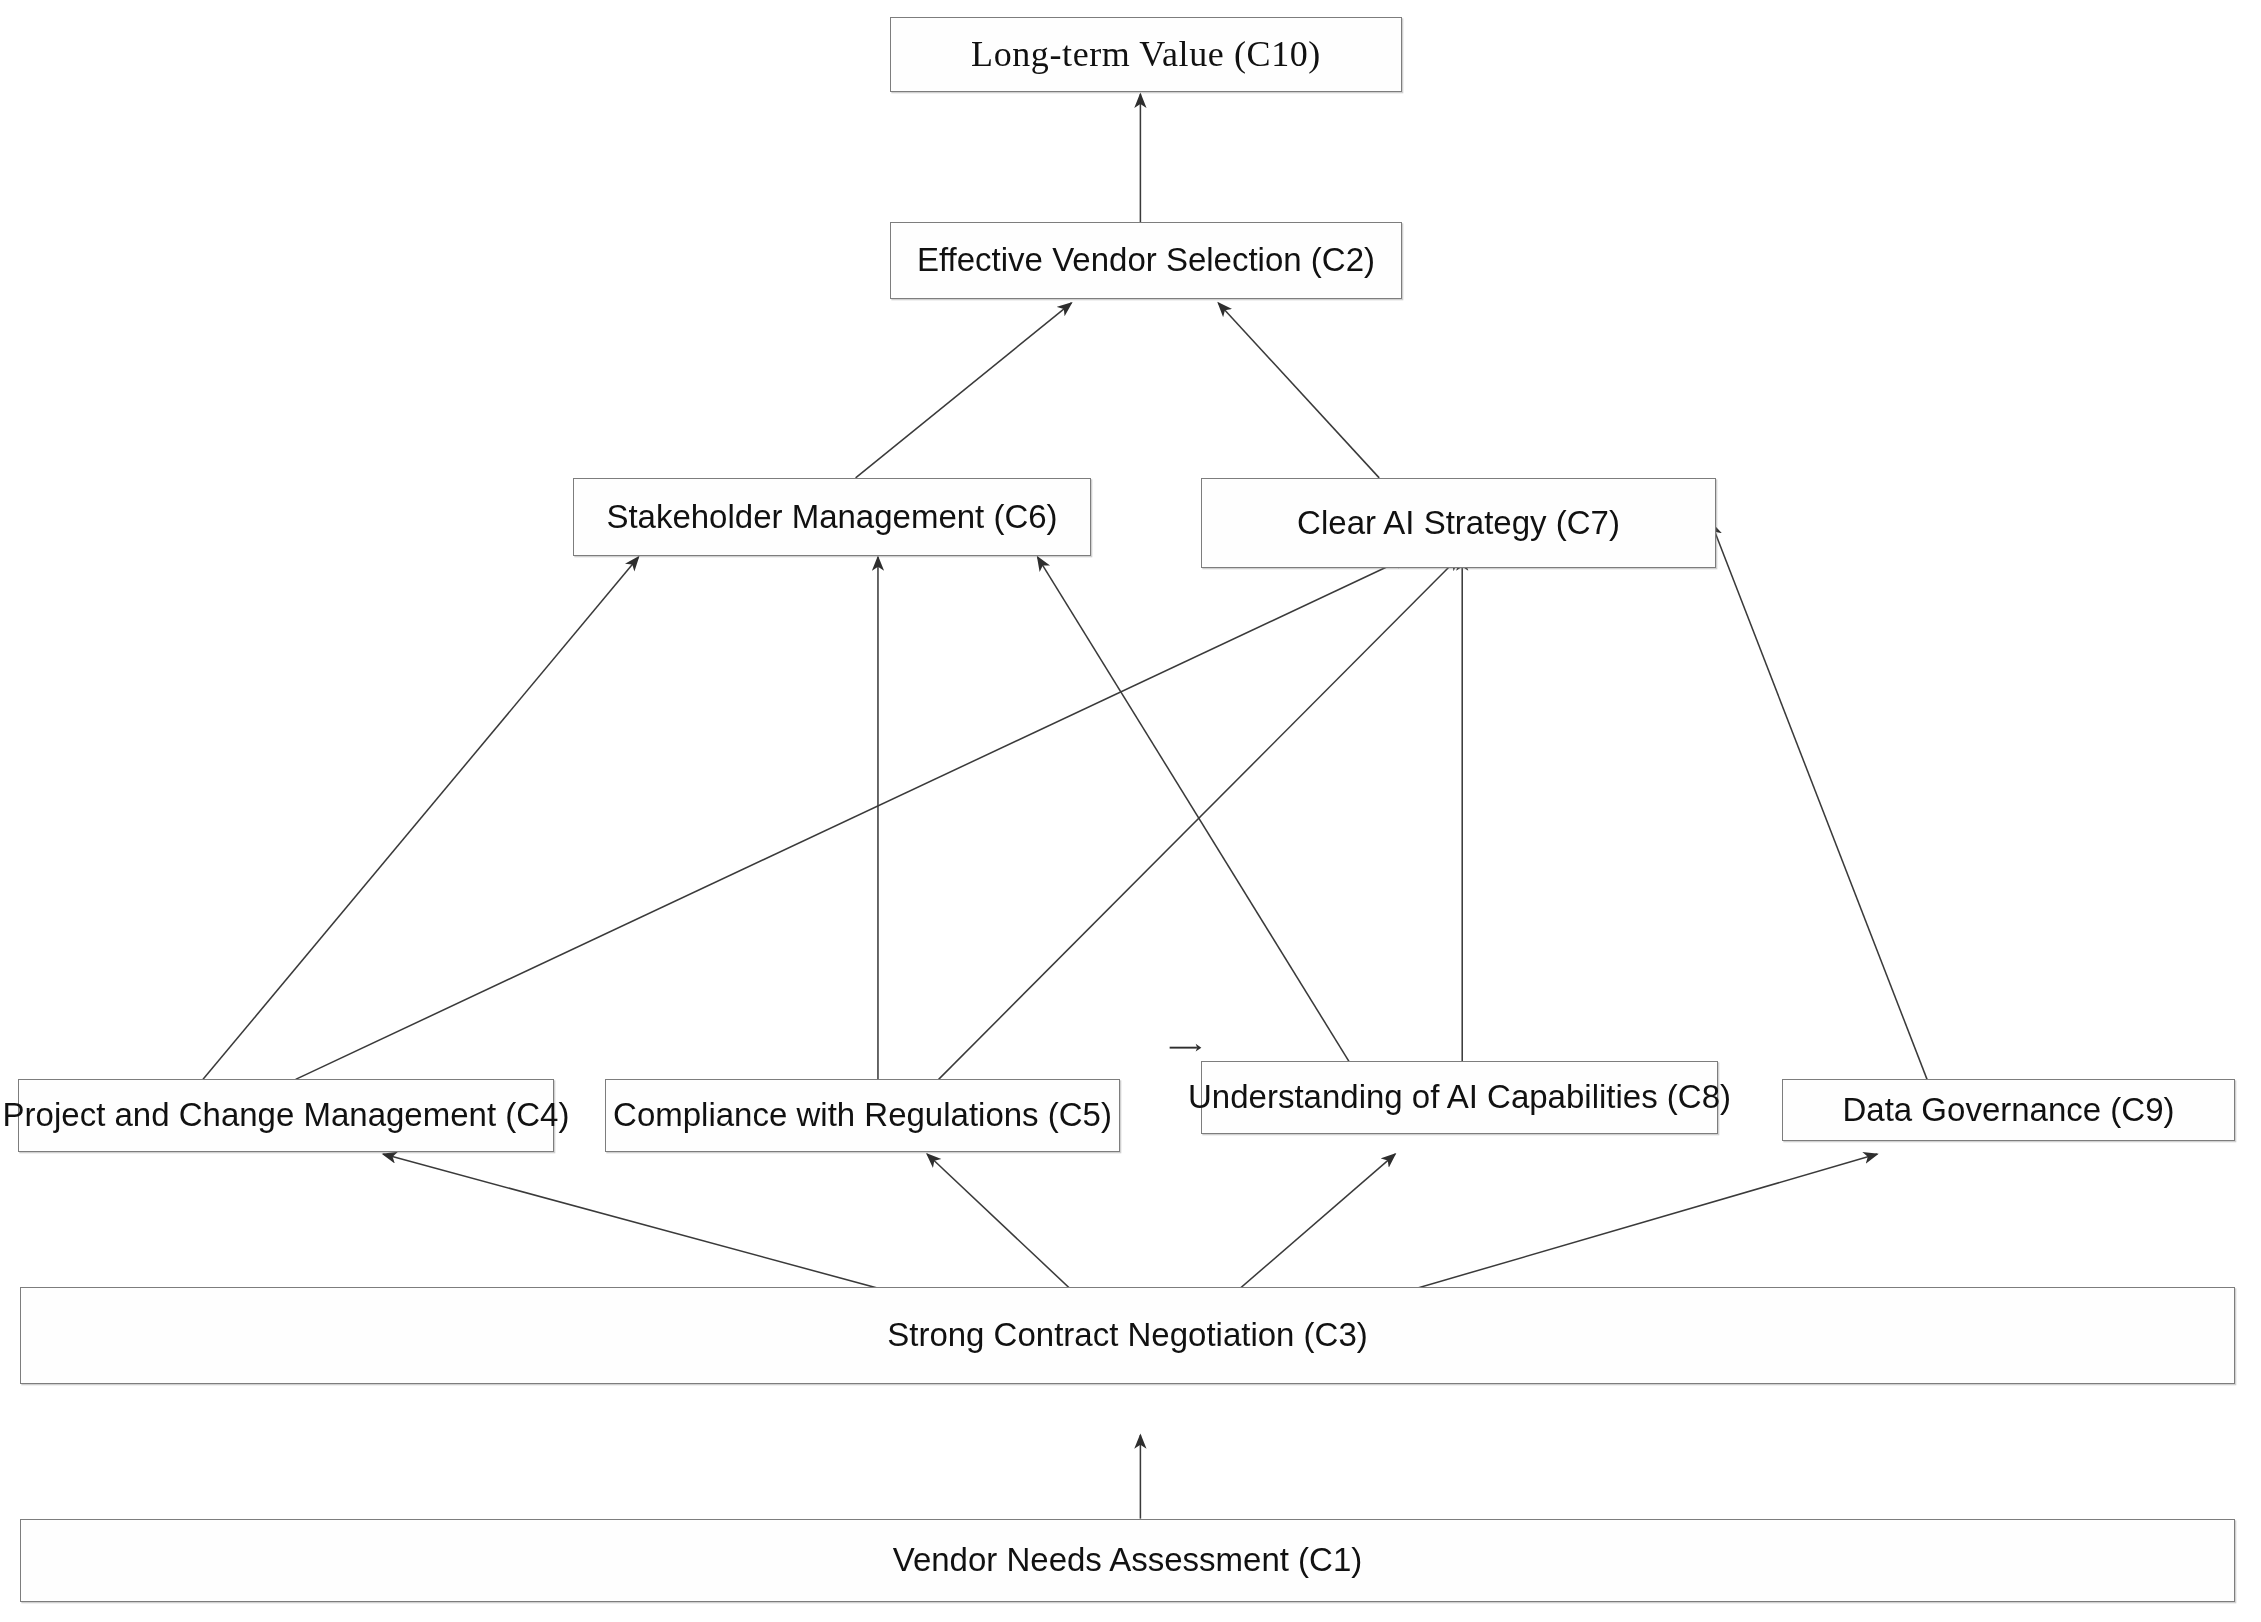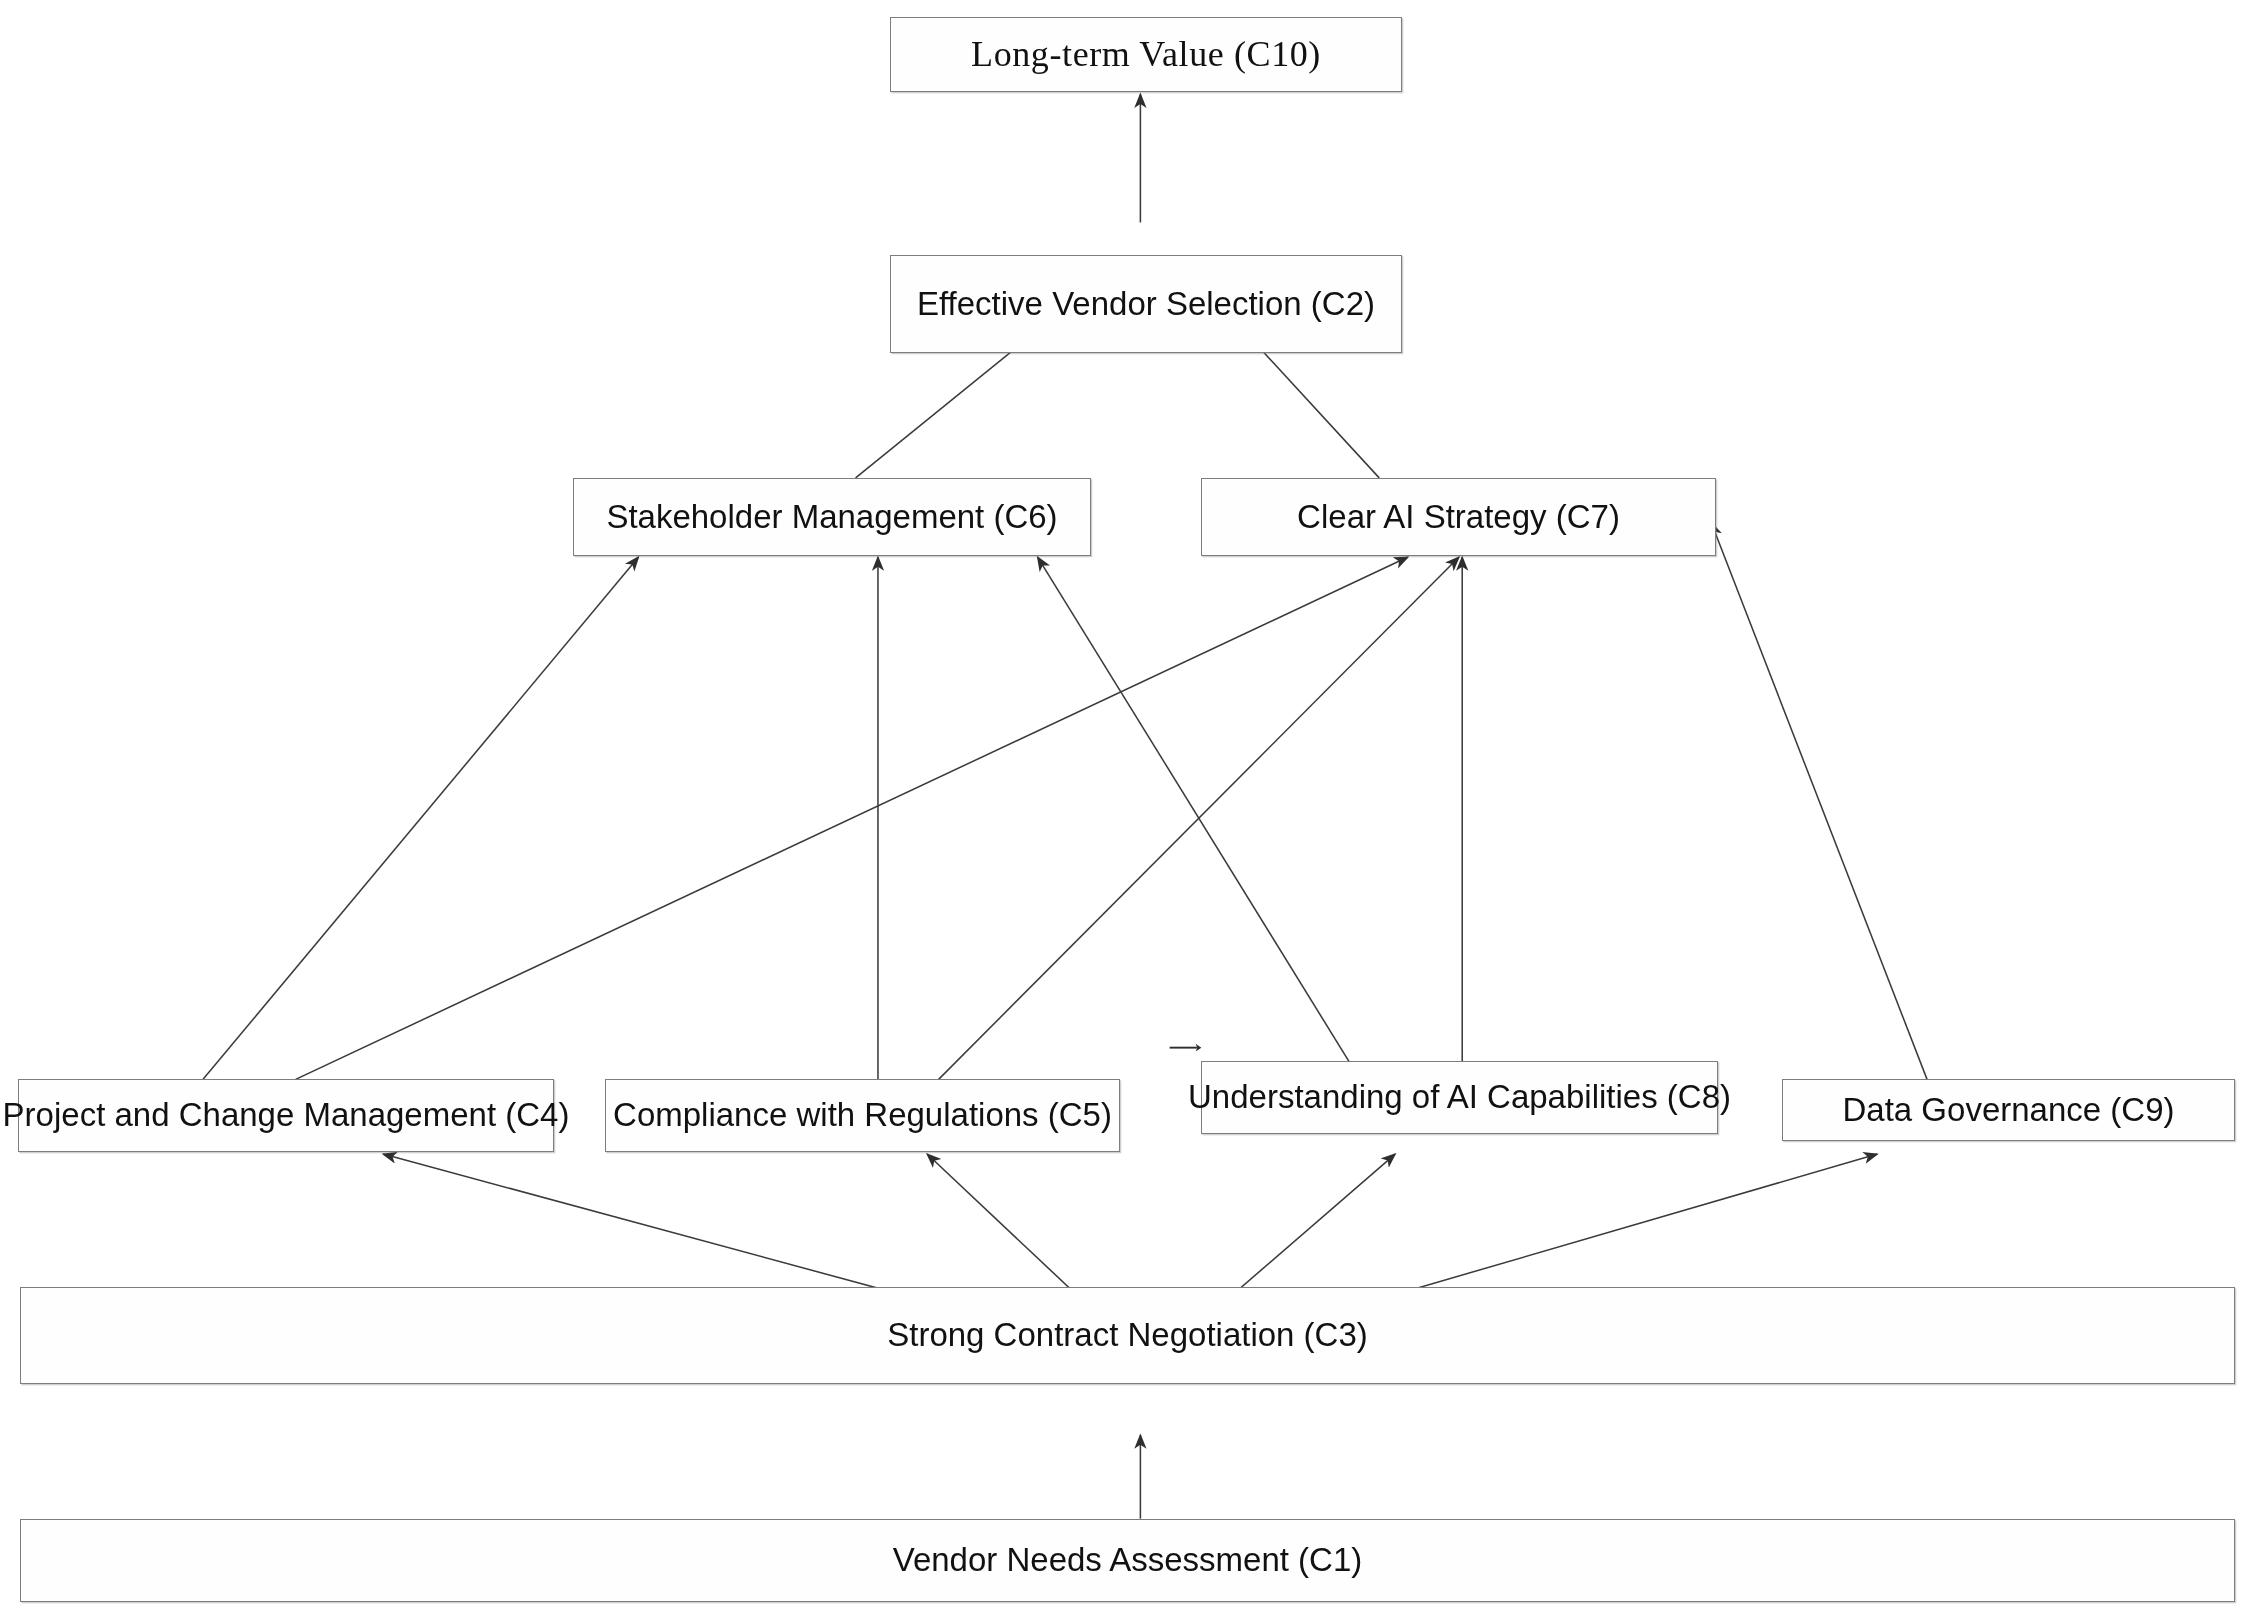--- a/index.html
+++ b/index.html
@@ -82,27 +82,27 @@
         <line x1="1850" y1="2097" x2="2185" y2="1807" stroke="#3a3a3a" stroke-width="2.4" marker-end="url(#arrowhead)"></line>
         <line x1="1945" y1="2097" x2="2940" y2="1807" stroke="#3a3a3a" stroke-width="2.4" marker-end="url(#arrowhead)"></line>
         <line x1="1786" y1="2378" x2="1786" y2="2247" stroke="#3a3a3a" stroke-width="2.4" marker-end="url(#arrowhead)"></line>
       </g>
   </svg>
 
   <div id="nodes">
       <div class="node serif" style="left: 890px; top: 17px; width: 512px; height: 75px;">
         <span class="label">Long-term Value  (C10)</span>
       </div>
-      <div class="node" style="left: 890px; top: 222px; width: 512px; height: 98px; margin-top: 33px;">
+      <div class="node" style="left: 890px; top: 222px; width: 512px; height: 77px;">
         <span class="label">Effective Vendor Selection (C2)</span>
       </div>
       <div class="node" style="left: 573px; top: 478px; width: 518px; height: 78px; align-items: center;">
         <span class="label">Stakeholder Management (C6)</span>
       </div>
-      <div class="node" style="left: 1201px; top: 478px; width: 515px; height: 78px;">
+      <div class="node" style="left: 1201px; top: 478px; width: 515px; height: 90px;">
         <span class="label">Clear AI Strategy (C7)</span>
       </div>
       <div class="node" style="left: 18px; top: 1079px; width: 536px; height: 73px;">
         <span class="label">Project and Change Management (C4)</span>
       </div>
       <div class="node" style="left: 605px; top: 1079px; width: 515px; height: 73px;">
         <span class="label">Compliance with Regulations (C5)</span>
       </div>
       <div class="node" style="left: 1201px; top: 1061px; width: 517px; height: 73px;">
         <span class="label">Understanding of AI Capabilities (C8)</span>

